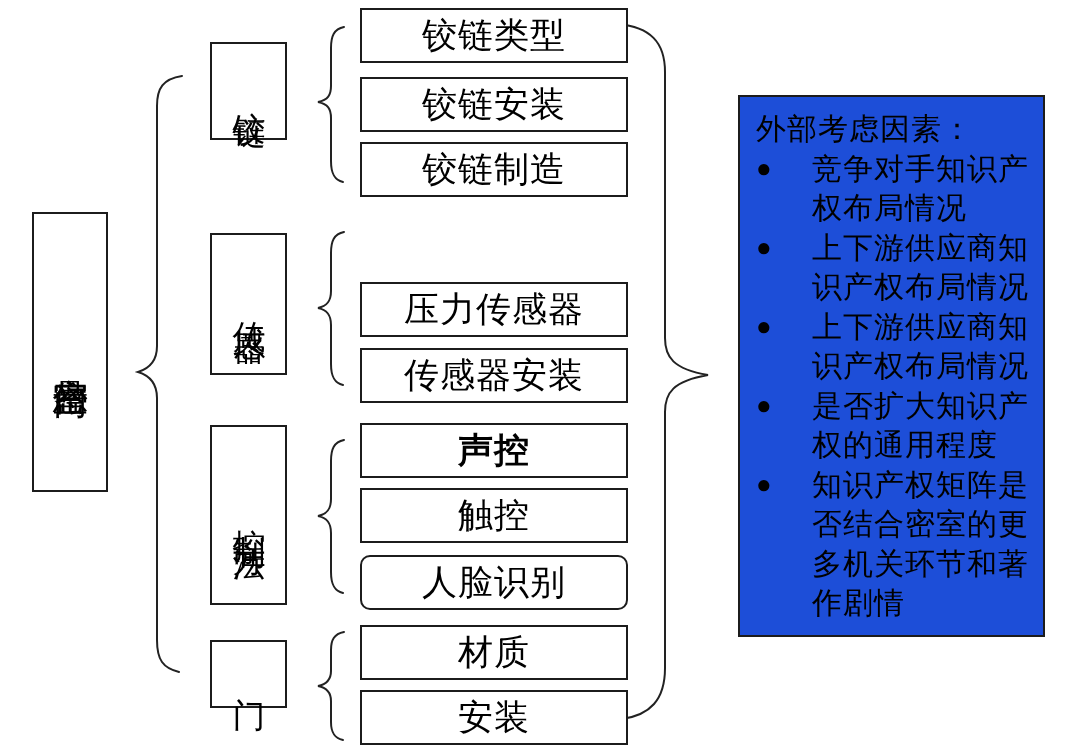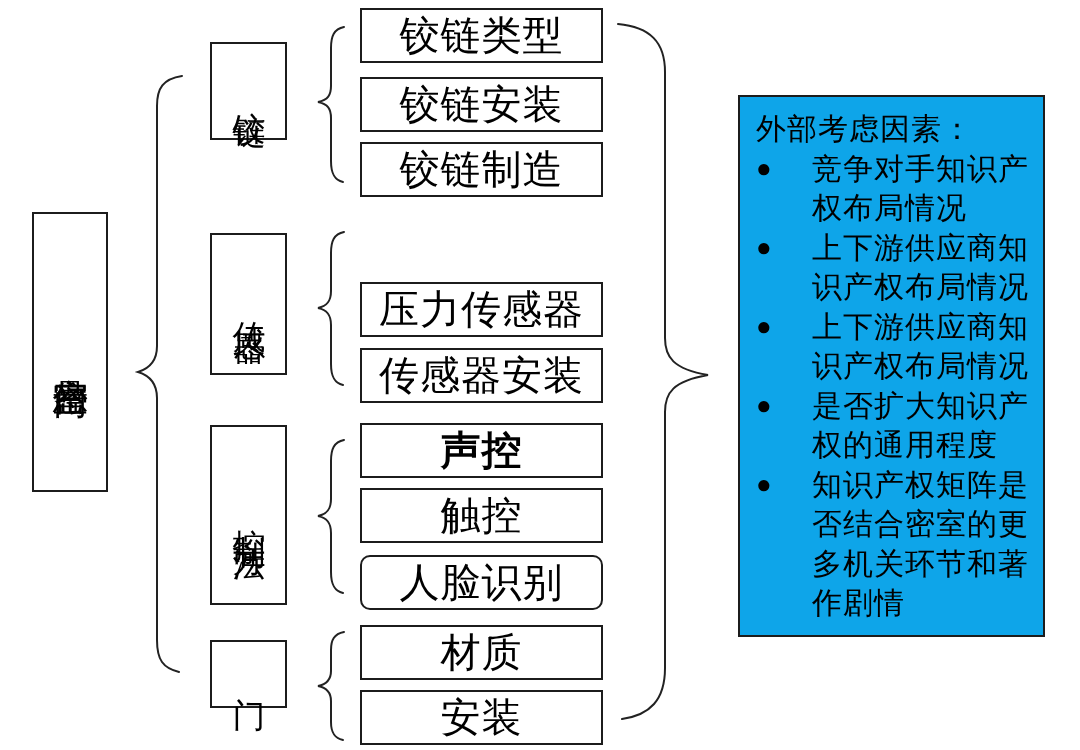--- a/index.html
+++ b/index.html
@@ -29,35 +29,35 @@
     font-size: 33px;
     letter-spacing: 6px;
     line-height: 1;
   }
   #box-root .vtext {
     font-size: 35px;
     letter-spacing: 1px;
   }
   .leaf {
     left: 360px;
-    width: 243px;
+    width: 268px;
     height: 55px;
-    font-size: 40px;
+    font-size: 35px;
     letter-spacing: 1px;
     white-space: nowrap;
   }
   .cat { left: 210px; width: 77px; }
   #external {
     position: absolute;
     left: 738px;
     top: 95px;
     width: 307px;
     height: 542px;
     border: 2.5px solid #1c1c1c;
-    background: #0ea5e9;
+    background: #1d4ed8;
     padding: 12px 6px 0 16px;
     font-size: 30px;
     line-height: 39.5px;
     letter-spacing: 1px;
   }
   #external .ext-title { white-space: nowrap; }
   #external ul { list-style: none; }
   #external li {
     position: relative;
     padding-left: 56px;

